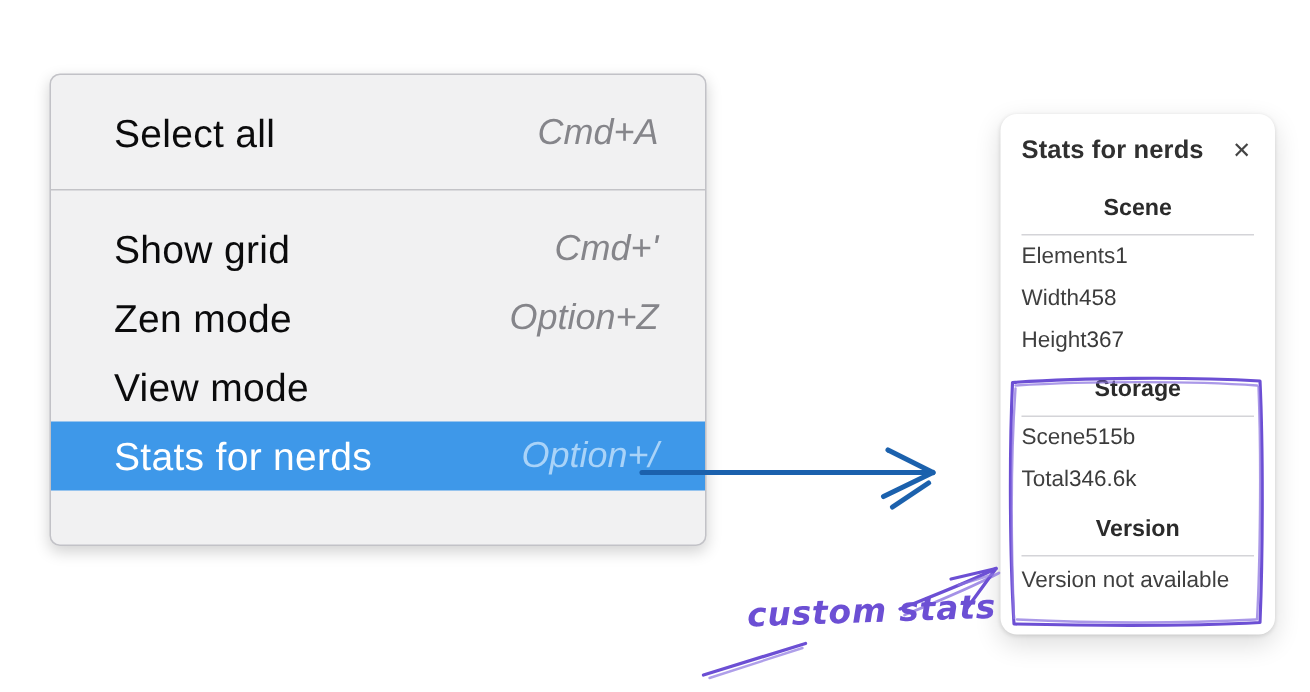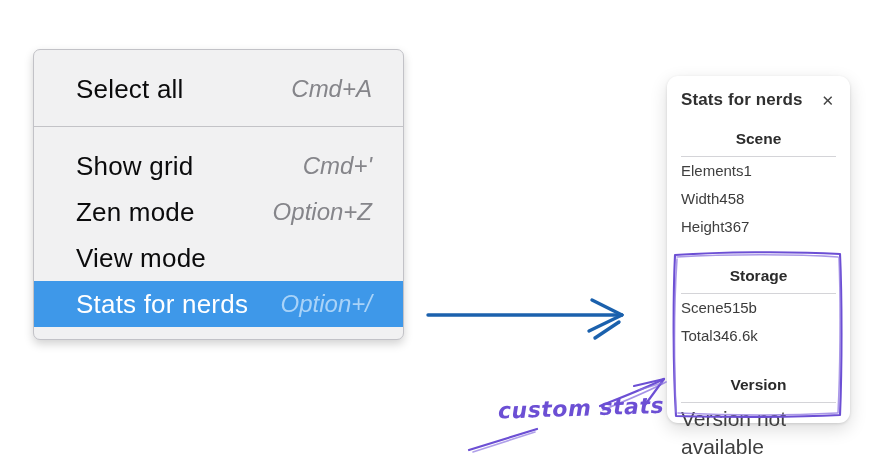--- a/index.html
+++ b/index.html
@@ -1,29 +1,29 @@
 <!DOCTYPE html>
 <html><head>
 <meta charset="utf-8">
 <style>
   * { margin: 0; padding: 0; box-sizing: border-box; }
   html, body { width: 873px; height: 461px; background: #ffffff; overflow: hidden; }
   body { font-family: "Liberation Sans", sans-serif; position: relative; }
 
   
   .menu {
-    position: absolute; left: 33px; top: 49px; width: 371px;
+    position: absolute; left: 33px; top: 49px; width: 438px;
     background: #f1f1f2;
     border: 1px solid #c2c2c7;
     border-radius: 7px;
     box-shadow: 0 4px 10px rgba(0,0,0,0.18);
     overflow: hidden;
   }
   .menu-group-top { padding: 15px 0 13px 0; }
-  .menu-group-bottom { padding: 16px 0 12px 0; }
+  .menu-group-bottom { padding: 16px 0 36px 0; }
   .menu-sep { border-top: 1px solid #c3c3c7; }
   .menu-item {
     display: flex; align-items: center; justify-content: space-between;
     height: 48px; padding: 0 31px 0 42px; cursor: default;
   }
   .menu-group-bottom .menu-item { height: 46px; }
   .mi-label { font-size: 26px; color: #0b0b0c; letter-spacing: 0.2px; }
   .mi-shortcut { font-size: 24px; color: #85858a; font-style: italic; }
   .menu-item.highlighted { background: #3e98e9; }
   .menu-item.highlighted .mi-label { color: #ffffff; }
@@ -41,28 +41,28 @@
     padding: 12px 14px;
     color: #3f3f3f;
   }
   .panel-header { display: flex; align-items: center; justify-content: space-between; height: 24px; }
   .panel-title { font-size: 17px; font-weight: bold; color: #303030; letter-spacing: 0.1px; }
   .close-btn {
     background: none; border: none; font-size: 15px; color: #454545;
     cursor: pointer; line-height: 1; padding: 2px;
   }
   .section { margin-top: 16px; }
-  .section + .section { margin-top: 24px; }
+  .section + .section { margin-top: 8px; }
   .sec-heading { text-align: center; font-weight: bold; font-size: 15.5px; color: #2b2b2b; line-height: 22px; }
   .sec-hr { border-top: 1px solid #d4d4d8; margin-top: 6px; }
   .stat-row { display: flex; justify-content: flex-start; align-items: center; line-height: 28px; font-size: 15px; }
   .stat-row:first-of-type { margin-top: 2px; }
   .row-label { color: #3f3f3f; }
   .row-value { color: #3a3a3a; }
-  .sec-note { font-size: 21px; color: #3f3f3f; line-height: 28px; margin-top: 2px; }
+  .sec-note { font-size: 15px; color: #3f3f3f; line-height: 28px; margin-top: 2px; }
 
   
   .purple-box { position: absolute; left: 664px; top: 245px; pointer-events: none; }
   .purple-arrow { position: absolute; left: 455px; top: 365px; pointer-events: none; }
   .annotation-text {
     position: absolute; left: 498px; top: 396px; width: 150px;
     font-family: cursive, "DejaVu Sans", sans-serif;
     font-style: italic; font-weight: 600;
     font-size: 22px; letter-spacing: 0.5px;
     color: #6c4fd4;

